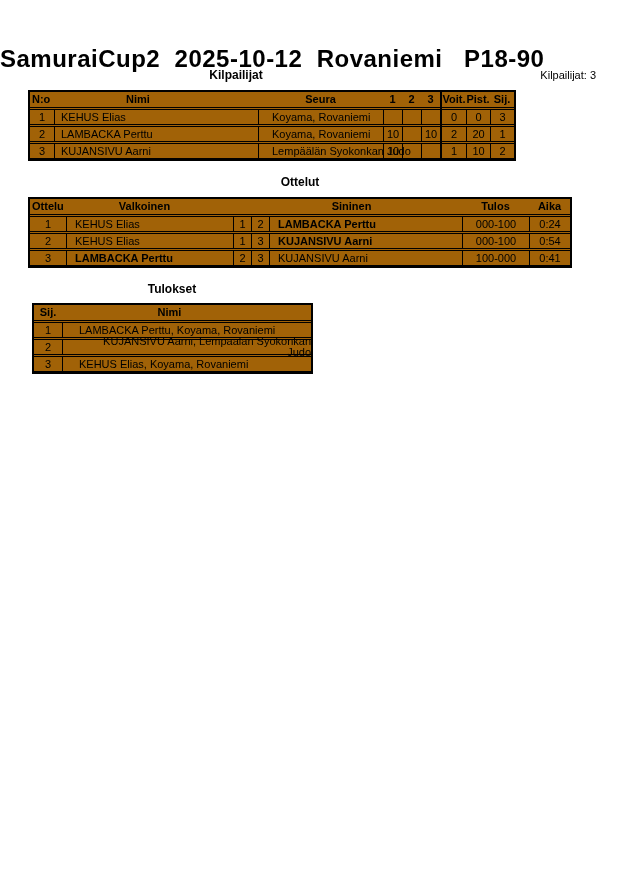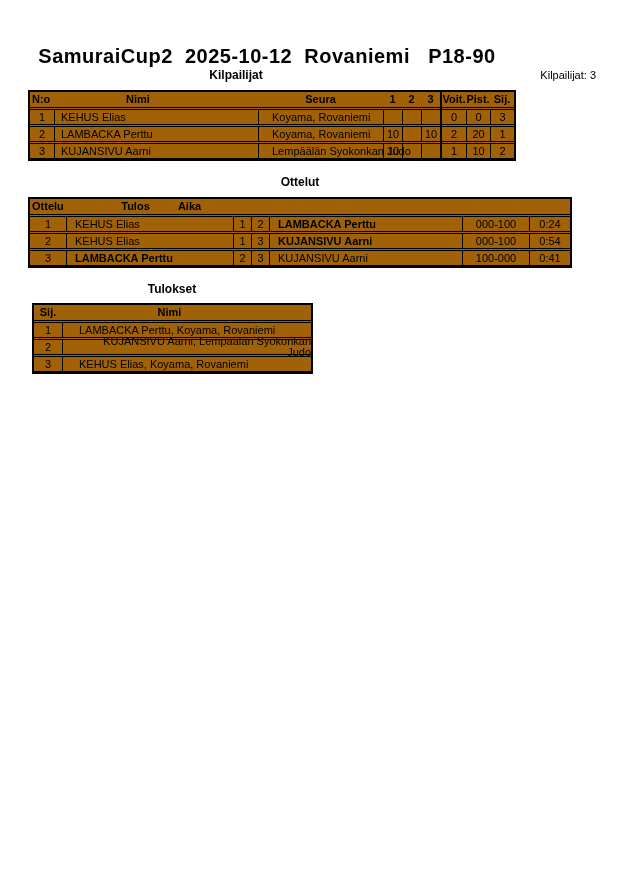--- a/index.html
+++ b/index.html
@@ -6,21 +6,21 @@
   .page {
     position: relative;
     width: 630px; height: 891px;
     margin: 0 auto;
     background: #ffffff;
     font-family: "Liberation Sans", sans-serif;
     color: #000;
   }
   .doc-title {
     position: absolute; top: 45px; left: 0; width: 534px;
-    text-align: center; font-size: 20px; font-weight: bold;
+    text-align: center; font-size: 24px; font-weight: bold;
     white-space: pre; letter-spacing: 0.5px;
   }
   .sect-heading {
     position: absolute; font-size: 12px; font-weight: bold;
     width: 120px; text-align: center;
   }
   .h-kilpailijat { top: 68px; left: 176px; }
   .h-ottelut    { top: 175px; left: 240px; }
   .h-tulokset   { top: 282px; left: 112px; }
   .count-label {
@@ -180,22 +180,24 @@
       <div class="c t1-v">10</div>
       <div class="c t1-v">2</div>
     </div>
   </div>
 
   <div class="sect-heading h-ottelut">Ottelut</div>
 
   <div class="tbl tbl2">
     <div class="thead">
       <div class="hc left t2-hot">Ottelu</div>
+      <div class="hc t2-hvalk">Valkoinen</div>
       <div class="hc t2-n"></div>
       <div class="hc t2-n"></div>
+      <div class="hc t2-hsin">Sininen</div>
       <div class="hc t2-tulos">Tulos</div>
       <div class="hc t2-aika">Aika</div>
     </div>
 
     <div class="trow">
       <div class="c t2-ot">1</div>
       <div class="c left t2-valk">KEHUS Elias</div>
       <div class="c t2-n">1</div>
       <div class="c t2-n">2</div>
       <div class="c left t2-sin bold">LAMBACKA Perttu</div>

